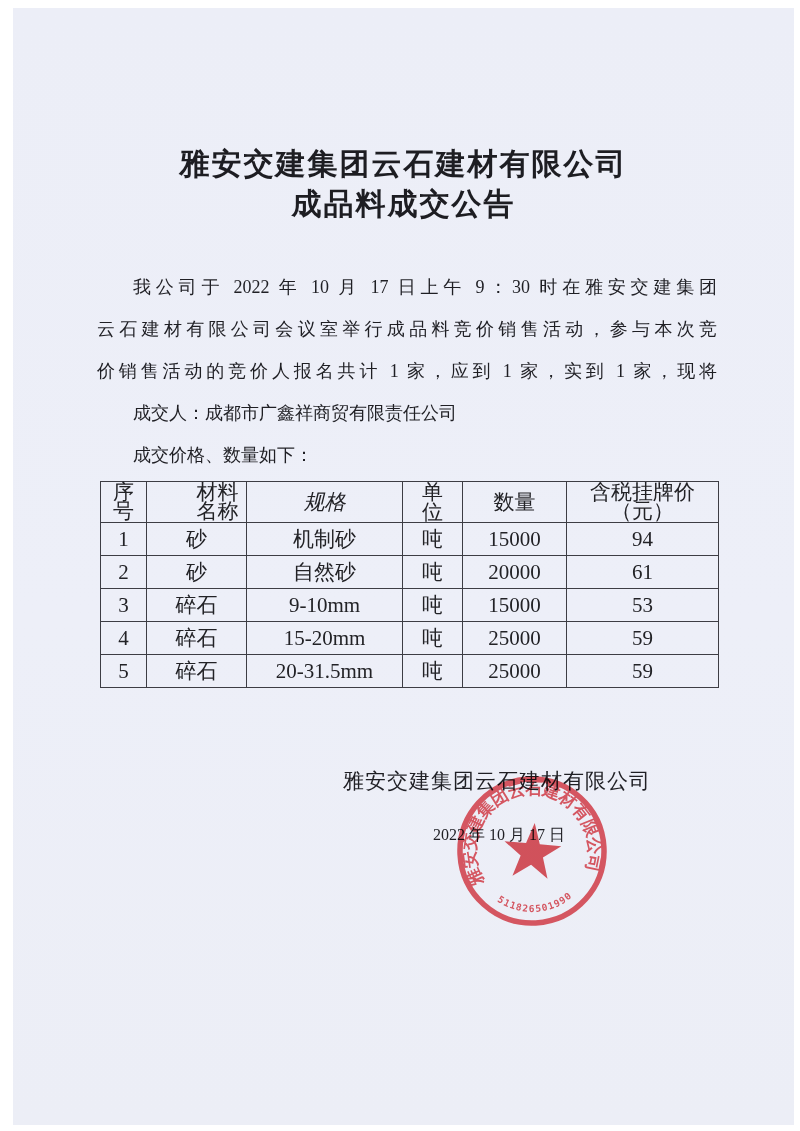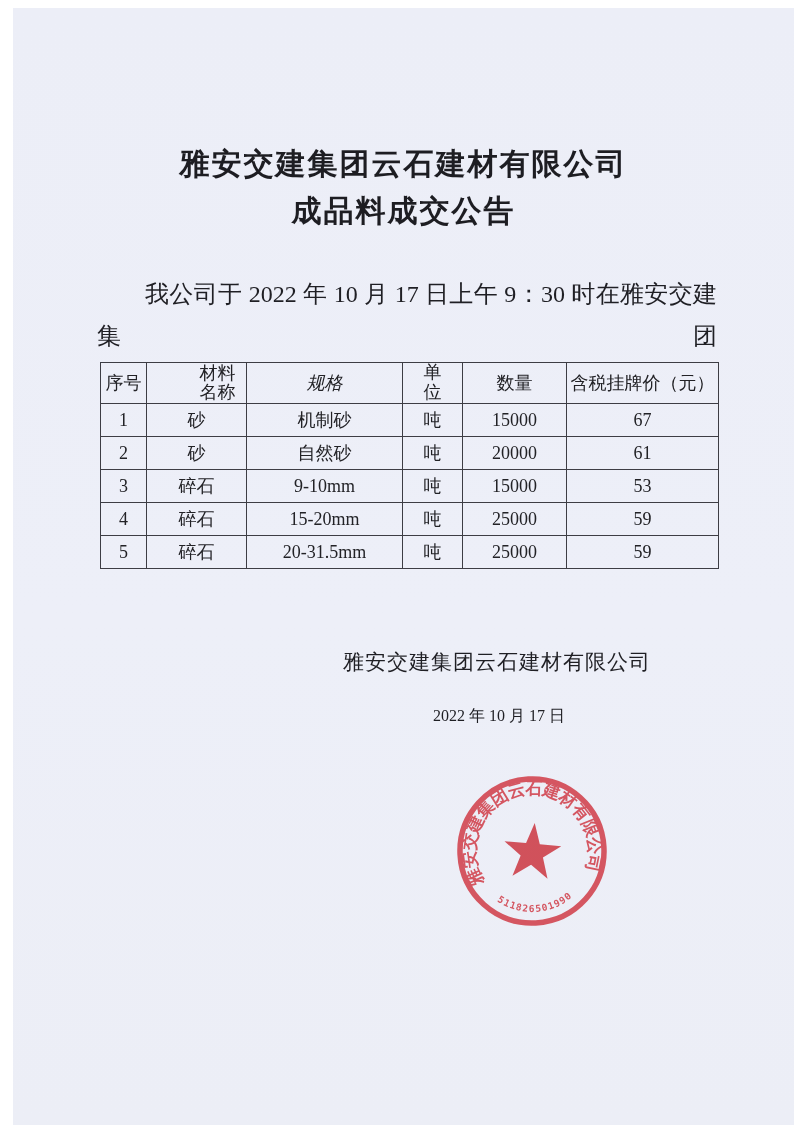--- a/index.html
+++ b/index.html
@@ -21,57 +21,57 @@
   
   .title-block { padding-top: 136px; text-align: center; }
   .title-line {
     font-family: "Liberation Sans", "DejaVu Sans", sans-serif;
     font-weight: 700;
     font-size: 30px;
     line-height: 40px;
     letter-spacing: 2px;
     color: #1d1d22;
   }
-  .title-line + .title-line { margin-top: 7px; }
+  .title-line + .title-line { }
   
   .body-text {
     margin: 42px 77px 0 84px;
-    font-size: 24px;
+    font-size: 18px;
     line-height: 42px;
     color: #1f1f24;
   }
   .body-line { width: 100%; }
   .body-line.justify { text-align: justify; text-align-last: justify; text-justify: inter-character; }
   .body-line.indent { text-indent: 2em; }
   
   table.deal-table {
     margin: 5px 0 0 87px;
     border-collapse: collapse;
     table-layout: fixed;
     width: 606px;
-    font-size: 18px;
+    font-size: 21px;
     color: #222226;
   }
   .deal-table th, .deal-table td {
     border: 1px solid #3d3d44;
     font-weight: normal;
     text-align: center;
     vertical-align: middle;
     padding: 0 2px;
   }
   .deal-table thead th { height: 41px; line-height: 19px; }
   .deal-table tbody td { height: 33px; }
   .deal-table th:nth-child(1) { width: 46px; }
   .deal-table th:nth-child(2) { width: 100px; padding-left: 44px; }
   .deal-table th:nth-child(3) { width: 156px; font-style: italic; }
   .deal-table th:nth-child(4) { width: 60px; }
   .deal-table th:nth-child(5) { width: 104px; }
   .deal-table th:nth-child(6) { width: 152px; }
   .deal-table thead th:nth-child(4) span {
-    display: inline-block; width: 1.15em; word-break: break-all; line-height: 20px; font-family: Liberation Mono, monospace;
+    display: inline-block; width: 1.15em; word-break: break-all; line-height: 20px;
   }
   
   .sig-block { position: relative; }
   .sig-company {
     margin-top: 78px;
     margin-left: 330px;
     font-size: 21px;
     line-height: 30px;
     letter-spacing: 1px;
     color: #1f1f24;
@@ -113,41 +113,45 @@
 
 <div class="paper">
 
   <div class="title-block">
     <div class="title-line">雅安交建集团云石建材有限公司</div>
     <div class="title-line">成品料成交公告</div>
   </div>
 
   <div class="body-text">
       <div class="body-line justify indent">我公司于 2022 年 10 月 17 日上午 9：30 时在雅安交建集团</div>
+      <div class="body-line justify">云石建材有限公司会议室举行成品料竞价销售活动，参与本次竞</div>
+      <div class="body-line justify">价销售活动的竞价人报名共计 1 家，应到 1 家，实到 1 家，现将</div>
+      <div class="body-line indent">成交人：成都市广鑫祥商贸有限责任公司</div>
+      <div class="body-line indent">成交价格、数量如下：</div>
     </div>
 
   <table class="deal-table">
     <thead>
       <tr>
           <th><span>序号</span></th>
           <th><span>材料名称</span></th>
           <th><span>规格</span></th>
           <th><span>单位</span></th>
           <th><span>数量</span></th>
           <th><span>含税挂牌价（元）</span></th>
         </tr>
     </thead>
     <tbody>
         <tr>
           <td>1</td>
           <td>砂</td>
           <td>机制砂</td>
           <td>吨</td>
           <td>15000</td>
-          <td>67</td>
+          <td>94</td>
         </tr>
         <tr>
           <td>2</td>
           <td>砂</td>
           <td>自然砂</td>
           <td>吨</td>
           <td>20000</td>
           <td>61</td>
         </tr>
         <tr>

